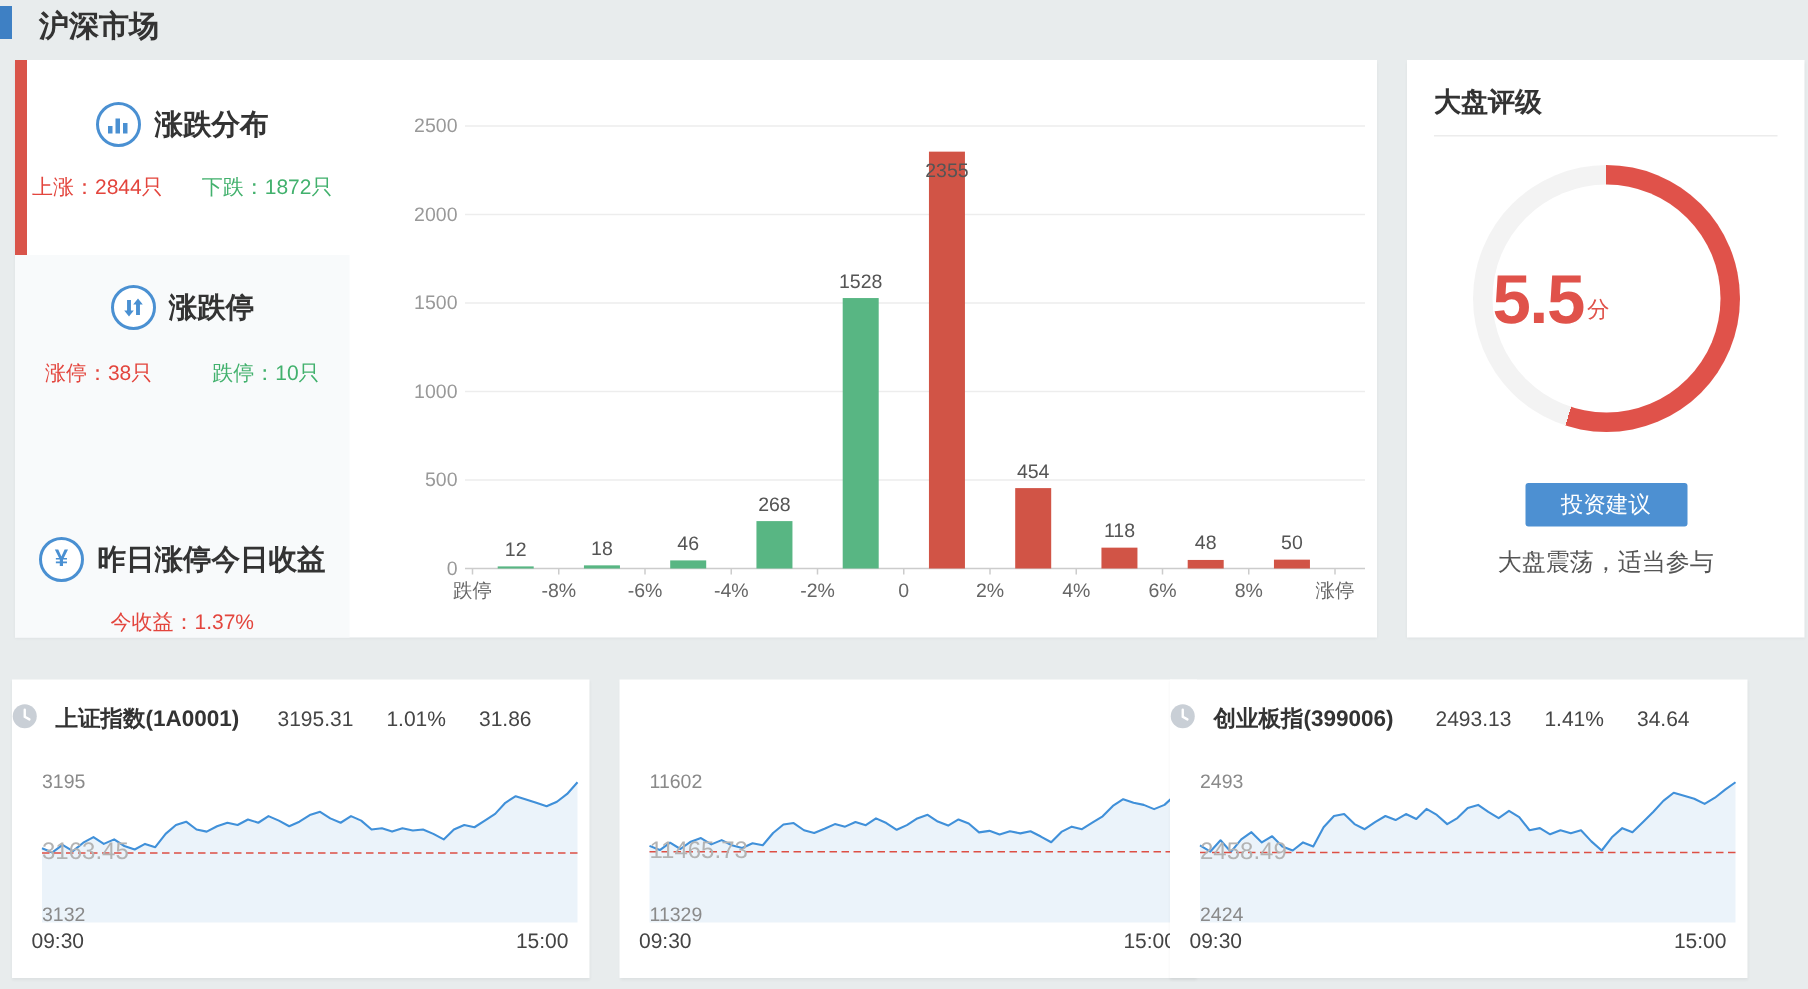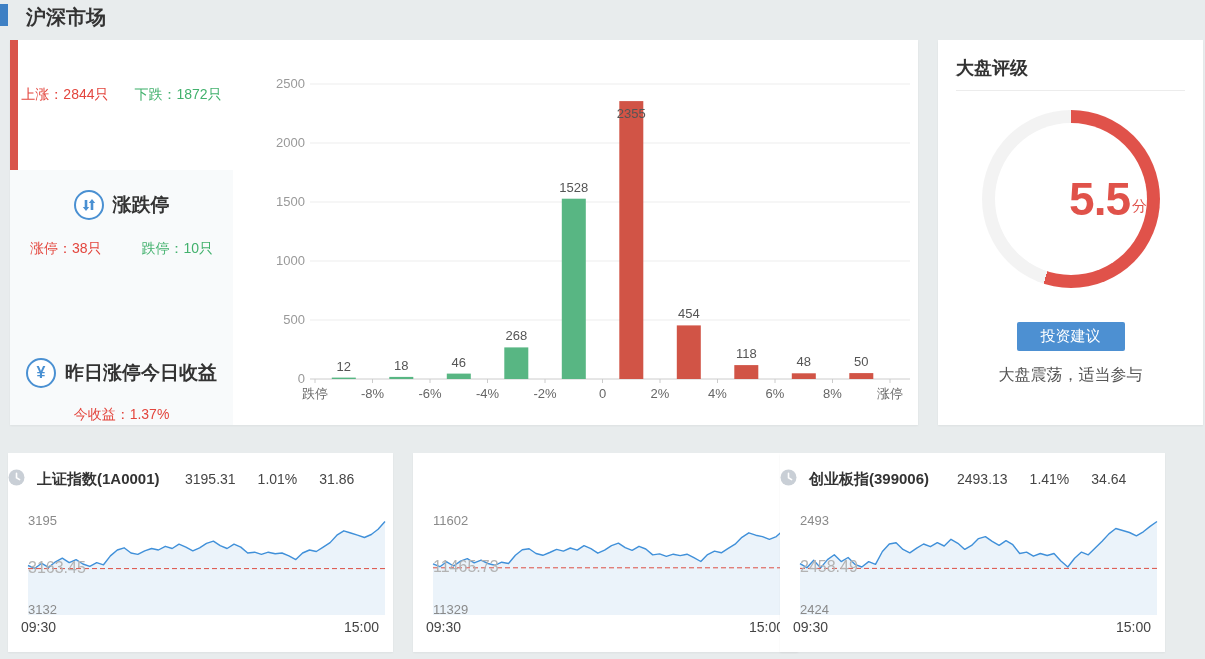--- a/index.html
+++ b/index.html
@@ -32,21 +32,21 @@
   .dist-chart { position:absolute; left:240px; top:0; width:668px; height:385px; }
   .axis-lab { font-size:13px; fill:#999; }
   .tick-lab { font-size:13px; fill:#666; }
   .bar-lab  { font-size:13px; fill:#555; }
 
   
   .rating-card { left:938px; top:40px; width:265px; height:385px; }
   .rating-title { position:absolute; left:18px; top:16px; font-size:18px; font-weight:bold; color:#333; }
   .rating-divider { position:absolute; left:18px; top:50px; width:229px; height:1px; background:#ececec; }
   .gauge { position:absolute; left:44px; top:70px; width:178px; height:178px; border-radius:50%; }
-  .gauge-inner { position:absolute; left:13px; top:13px; width:152px; height:152px; border-radius:50%; background:#fff; display:flex; align-items:center; justify-content:flex-end; }
+  .gauge-inner { position:absolute; left:13px; top:13px; width:152px; height:152px; border-radius:50%; background:#fff; display:flex; align-items:center; justify-content:flex-start; }
   .score { font-size:46px; font-weight:bold; color:#e0524a; letter-spacing:-1px; }
   .score-unit { font-size:15px; color:#e0524a; margin:14px 0 0 2px; }
   .advice-btn { position:absolute; left:50%; top:282px; transform:translateX(-50%); background:#4d90d2; color:#fff; font-size:15px; border:none; padding:5px 24px; border-radius:2px; cursor:pointer; font-family:inherit; }
   .advice-text { position:absolute; left:0; top:325px; width:100%; text-align:center; font-size:16px; color:#555; }
 
   
   .index-card { top:453px; width:385px; height:199px; }
   .idx-header { position:absolute; left:0; top:16px; width:100%; display:flex; align-items:center; font-size:14px; color:#454545; }
   .idx-name { font-size:15px; font-weight:bold; color:#333; margin-left:12px; width:148px; }
   .idx-num { margin-right:22px; }
@@ -62,20 +62,30 @@
   <div class="hdr-accent" style="background:#3e80c4"></div>
   <div class="page-title">沪深市场</div>
 </div>
 
 <div class="card main-card">
   <div class="sidebar">
     <div class="side-accent" style="background:#d9544a"></div>
     <div class="side-gray"></div>
 
     <div class="side-sec sec1">
+      <div class="sec-head">
+        <span class="icon-circle">
+          <svg width="16" height="16" viewBox="0 0 16 16">
+              <rect x="1" y="9" width="3" height="5" fill="#4a90d2"></rect>
+              <rect x="6" y="4" width="3" height="10" fill="#4a90d2"></rect>
+              <rect x="11" y="7" width="3" height="7" fill="#4a90d2"></rect>
+            </svg>
+        </span>
+        <span class="sec-title">涨跌分布</span>
+      </div>
       <div class="stats-row">
         <span class="stat-red">上涨：2844只</span>
         <span class="stat-green">下跌：1872只</span>
       </div>
     </div>
 
     <div class="side-sec sec2" style="position:absolute;top:130px;width:100%;">
       <div class="sec-head">
         <span class="icon-circle">
           <svg width="16" height="16" viewBox="0 0 16 16">

